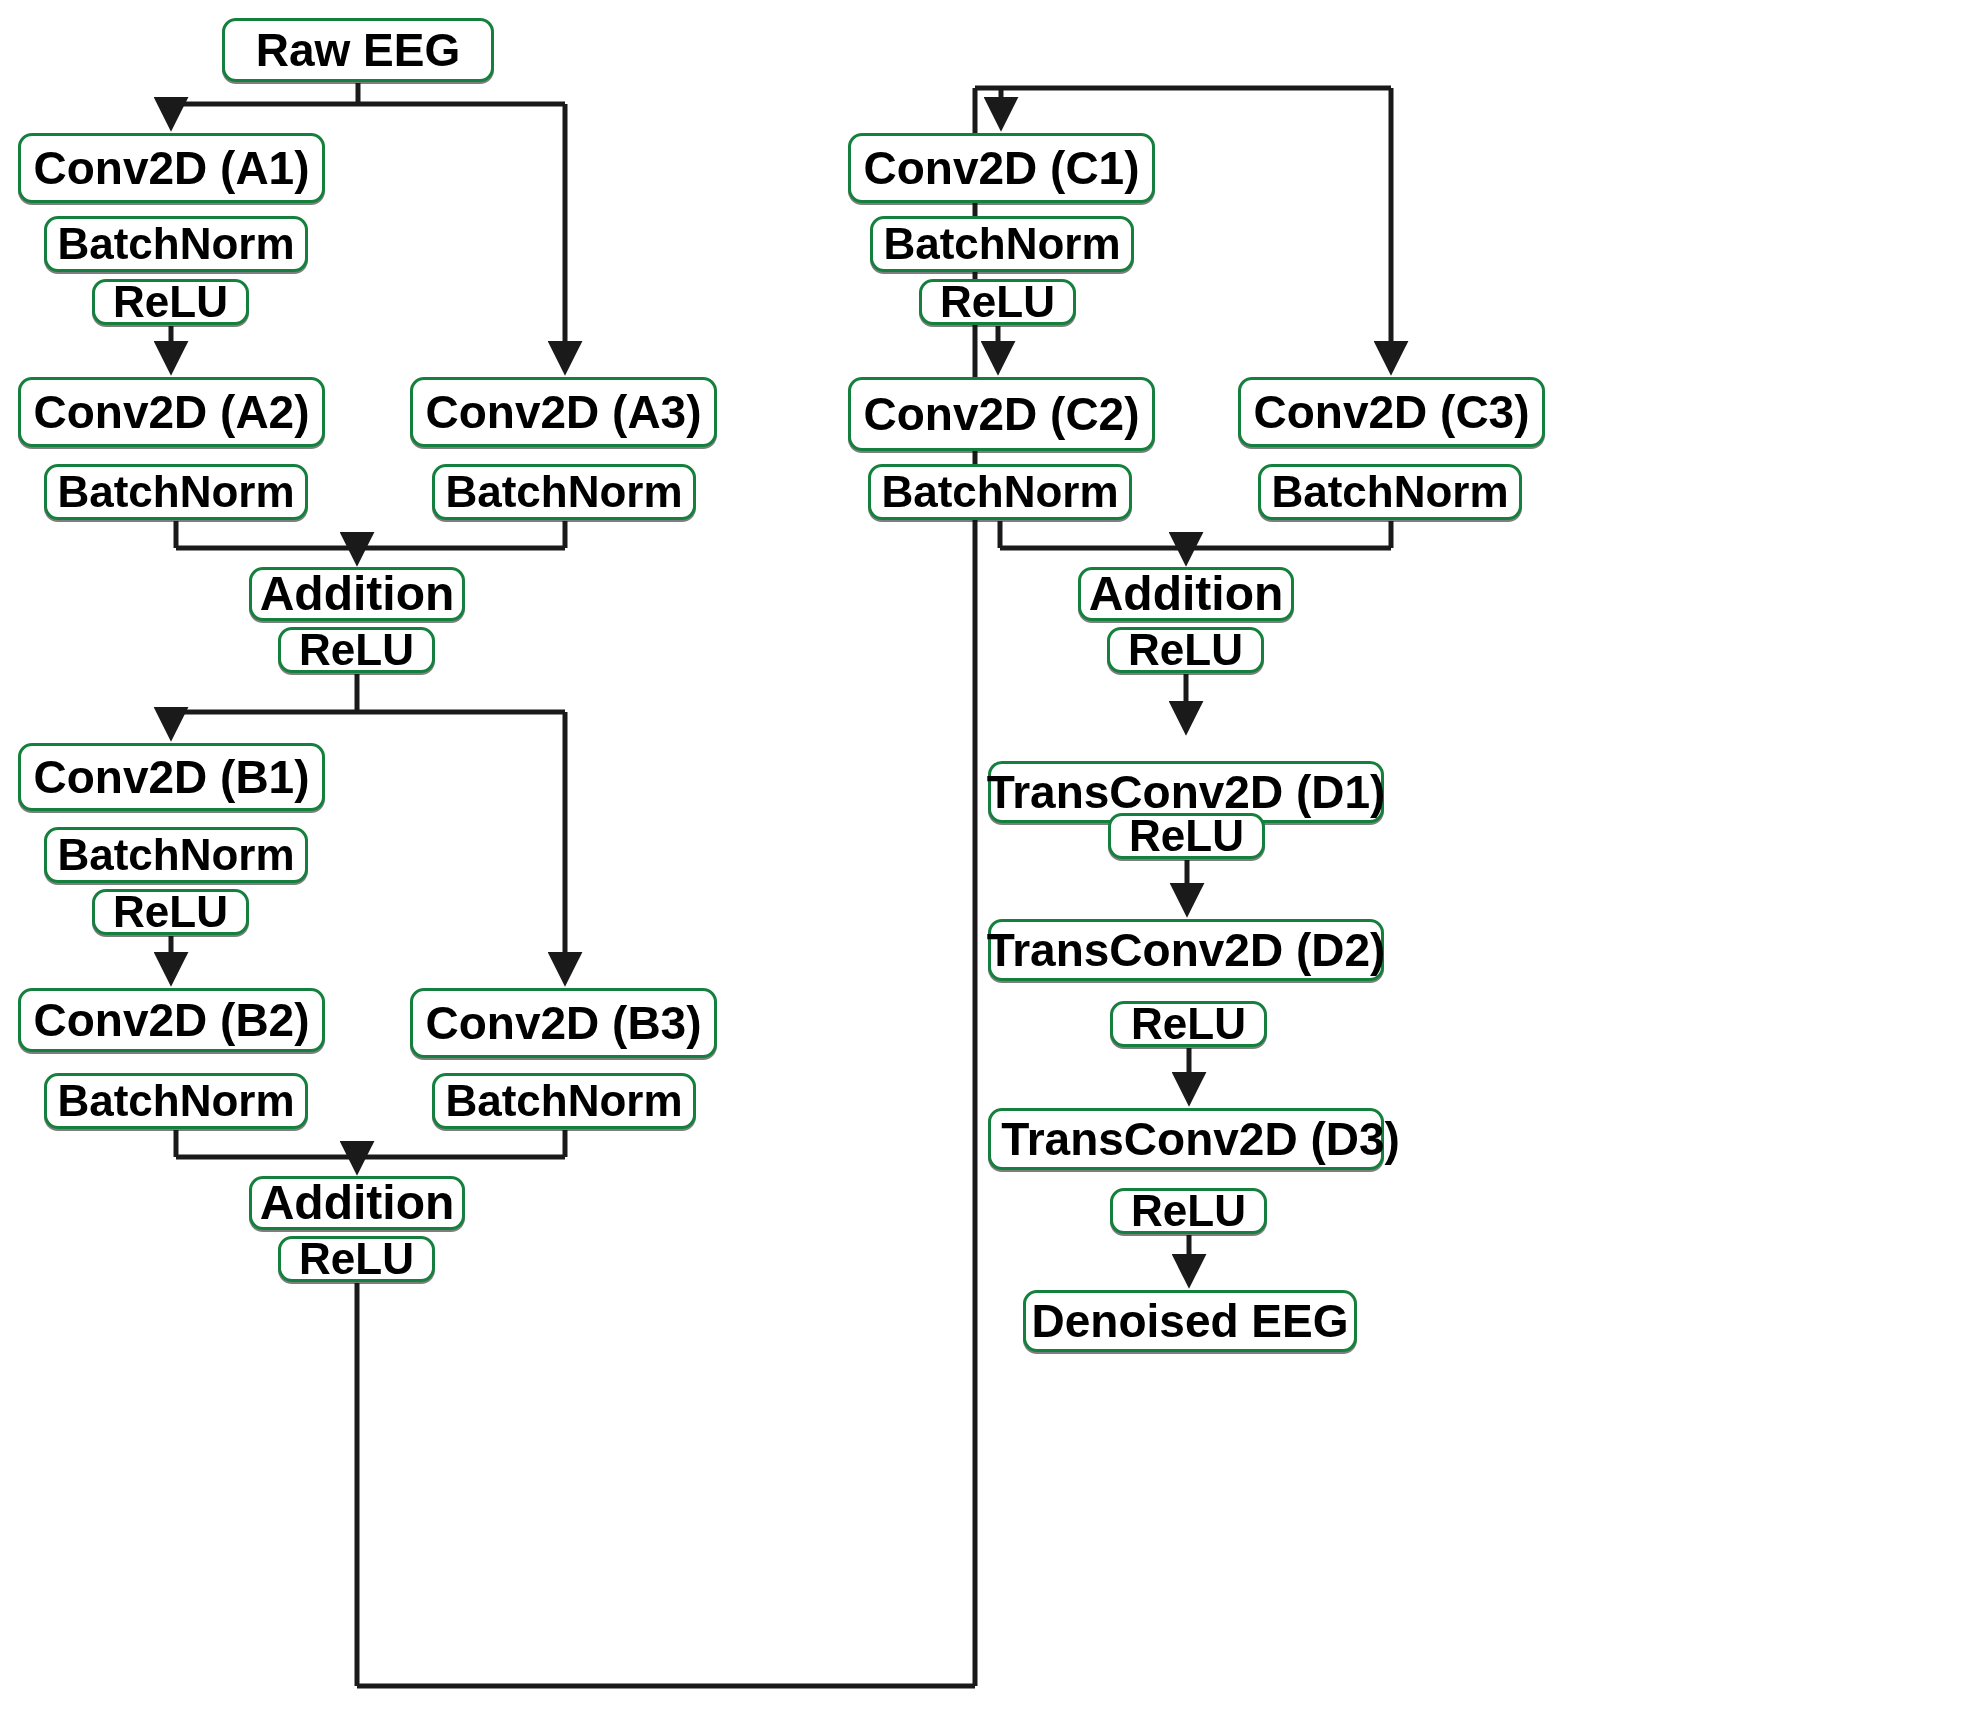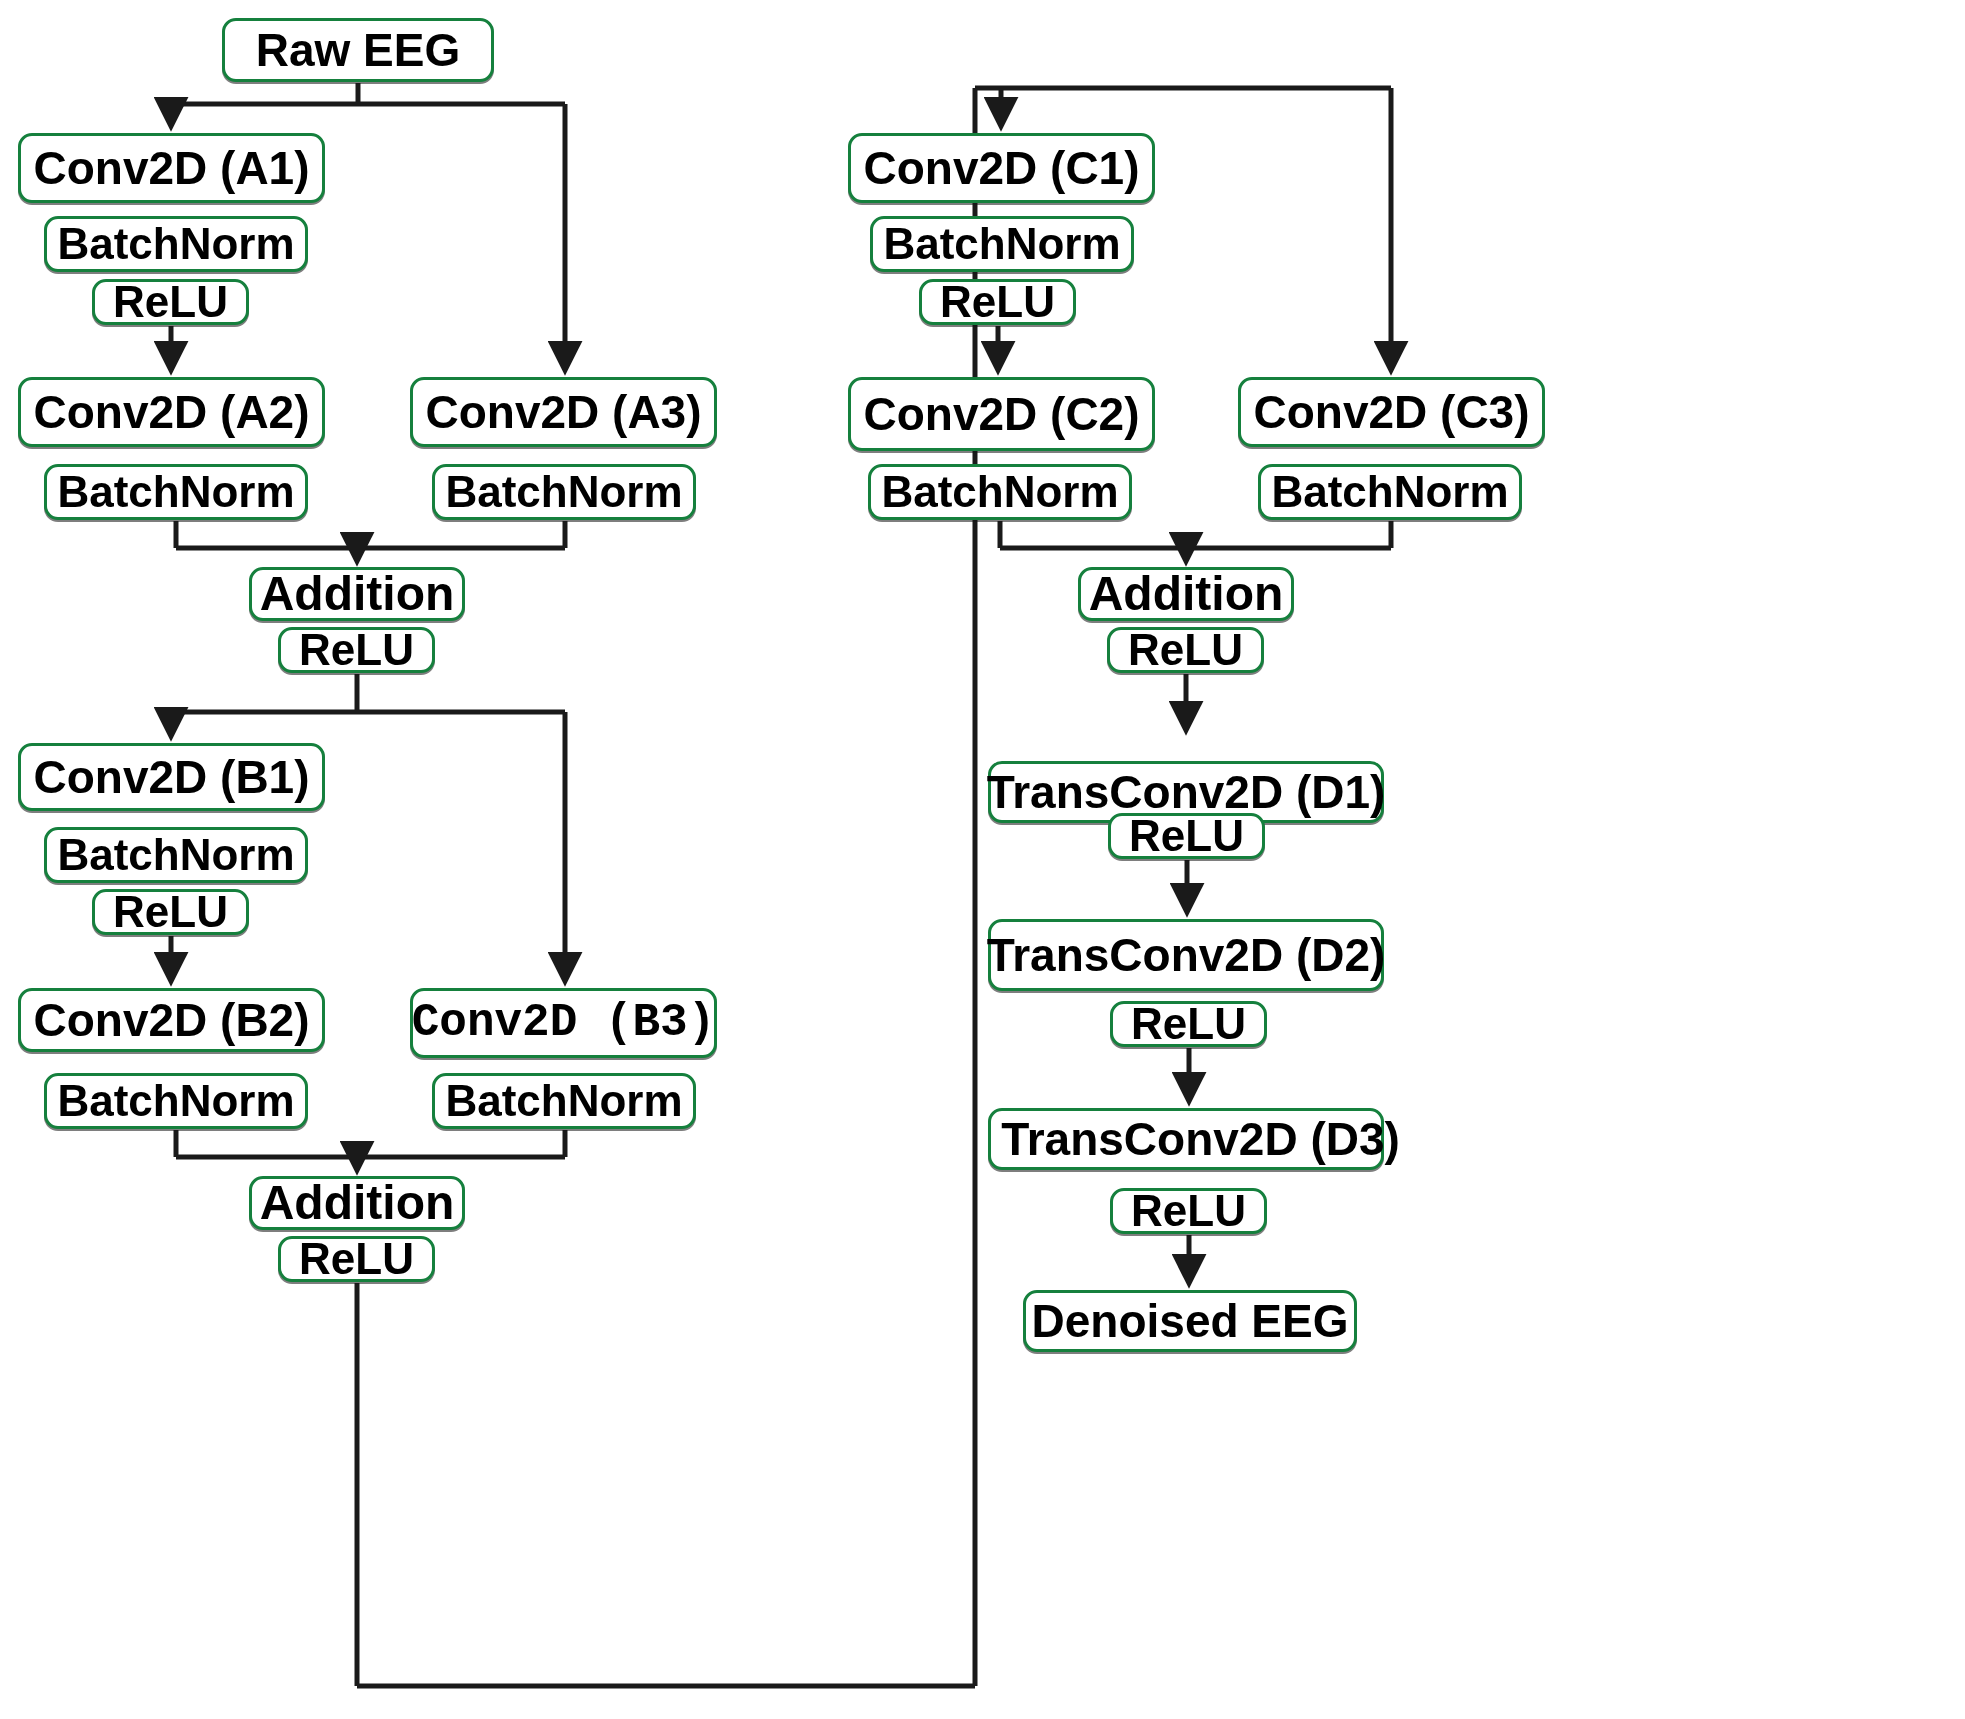--- a/index.html
+++ b/index.html
@@ -119,39 +119,39 @@
 
   <div class="node n-add" style="left: 249px; top: 567px; width: 216px; height: 54px;">Addition</div>
   <div class="node n-relu" style="left: 278px; top: 627px; width: 157px; height: 46px;">ReLU</div>
 
   <div class="node n-conv" style="left: 18px; top: 743px; width: 307px; height: 68px;">Conv2D (B1)</div>
   <div class="node n-bn" style="left: 44px; top: 827px; width: 264px; height: 56px;">BatchNorm</div>
   <div class="node n-relu" style="left: 92px; top: 889px; width: 157px; height: 46px;">ReLU</div>
   <div class="node n-conv" style="left: 18px; top: 988px; width: 307px; height: 64px;">Conv2D (B2)</div>
   <div class="node n-bn" style="left: 44px; top: 1073px; width: 264px; height: 56px;">BatchNorm</div>
 
-  <div class="node n-conv" style="left: 410px; top: 988px; width: 307px; height: 70px; font-family: Liberation Mono, monospace;">Conv2D (B3)</div>
+  <div class="node n-conv" style="left: 410px; top: 988px; width: 307px; height: 70px;">Conv2D (B3)</div>
   <div class="node n-bn" style="left: 432px; top: 1073px; width: 264px; height: 56px;">BatchNorm</div>
 
   <div class="node n-add" style="left: 249px; top: 1176px; width: 216px; height: 54px;">Addition</div>
   <div class="node n-relu" style="left: 278px; top: 1236px; width: 157px; height: 46px;">ReLU</div>
 
   <div class="node n-conv" style="left: 848px; top: 133px; width: 307px; height: 70px;">Conv2D (C1)</div>
   <div class="node n-bn" style="left: 870px; top: 216px; width: 264px; height: 56px;">BatchNorm</div>
   <div class="node n-relu" style="left: 919px; top: 279px; width: 157px; height: 46px;">ReLU</div>
   <div class="node n-conv" style="left: 848px; top: 377px; width: 307px; height: 74px;">Conv2D (C2)</div>
   <div class="node n-bn" style="left: 868px; top: 464px; width: 264px; height: 56px;">BatchNorm</div>
 
   <div class="node n-conv" style="left: 1238px; top: 377px; width: 307px; height: 70px;">Conv2D (C3)</div>
   <div class="node n-bn" style="left: 1258px; top: 464px; width: 264px; height: 56px;">BatchNorm</div>
 
   <div class="node n-add" style="left: 1078px; top: 567px; width: 216px; height: 54px;">Addition</div>
   <div class="node n-relu" style="left: 1107px; top: 627px; width: 157px; height: 46px;">ReLU</div>
 
   <div class="node n-trans" style="left: 988px; top: 737px; width: 396px; height: 62px; margin-top: 24px;">TransConv2D (D1)</div>
   <div class="node n-relu" style="left: 1108px; top: 813px; width: 157px; height: 46px;">ReLU</div>
-  <div class="node n-trans" style="left: 988px; top: 919px; width: 396px; height: 72px; text-align: center;">TransConv2D (D2)</div>
+  <div class="node n-trans" style="left: 988px; top: 919px; width: 396px; height: 62px; text-align: center;">TransConv2D (D2)</div>
   <div class="node n-relu" style="left: 1110px; top: 1001px; width: 157px; height: 46px;">ReLU</div>
   <div class="node n-trans" style="left: 988px; top: 1108px; width: 396px; height: 62px; padding-left: 29px;">TransConv2D (D3)</div>
   <div class="node n-relu" style="left: 1110px; top: 1188px; width: 157px; height: 46px;">ReLU</div>
   <div class="node n-io" style="left: 1023px; top: 1290px; width: 334px; height: 62px;">Denoised EEG</div>
 
 </div>
 
 </body></html>

